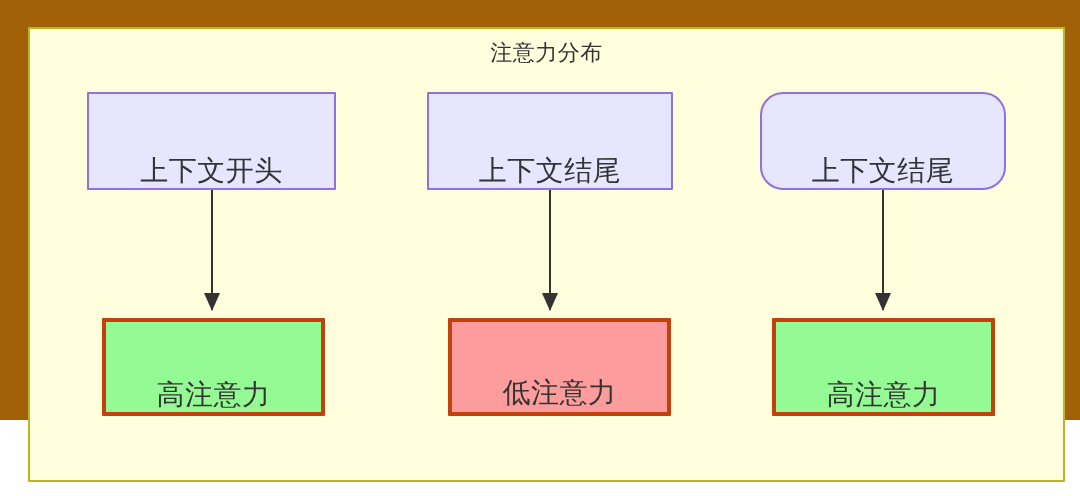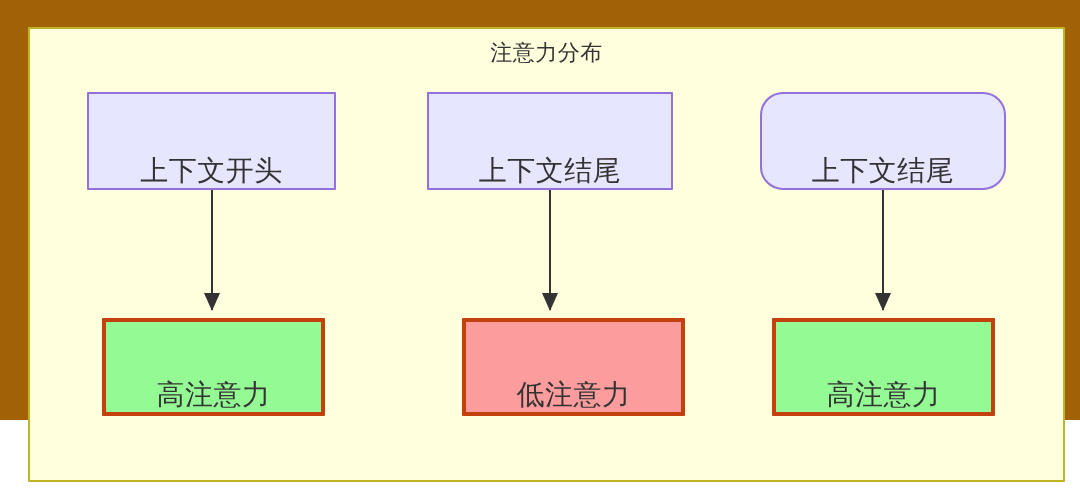--- a/index.html
+++ b/index.html
@@ -114,21 +114,21 @@
   </div>
 
   <div class="node node-source" style="left:760px; top:92px; width:246px; height:98px;border-radius:23px;">
     <span>上下文结尾</span>
   </div>
 
   <div class="node node-result node-high" style="left:102px; top:318px; width:223px; height:98px;">
     <span>高注意力</span>
   </div>
 
-  <div class="node node-result node-low" style="left:462px; top:318px; width:223px; height:98px;">
+  <div class="node node-result node-low" style="left:448px; top:318px; width:223px; height:98px;font-family:Liberation Mono, monospace;">
     <span>低注意力</span>
   </div>
 
   <div class="node node-result node-high" style="left:772px; top:318px; width:223px; height:98px;">
     <span>高注意力</span>
   </div>
 
 </div>
 
 </body></html>

